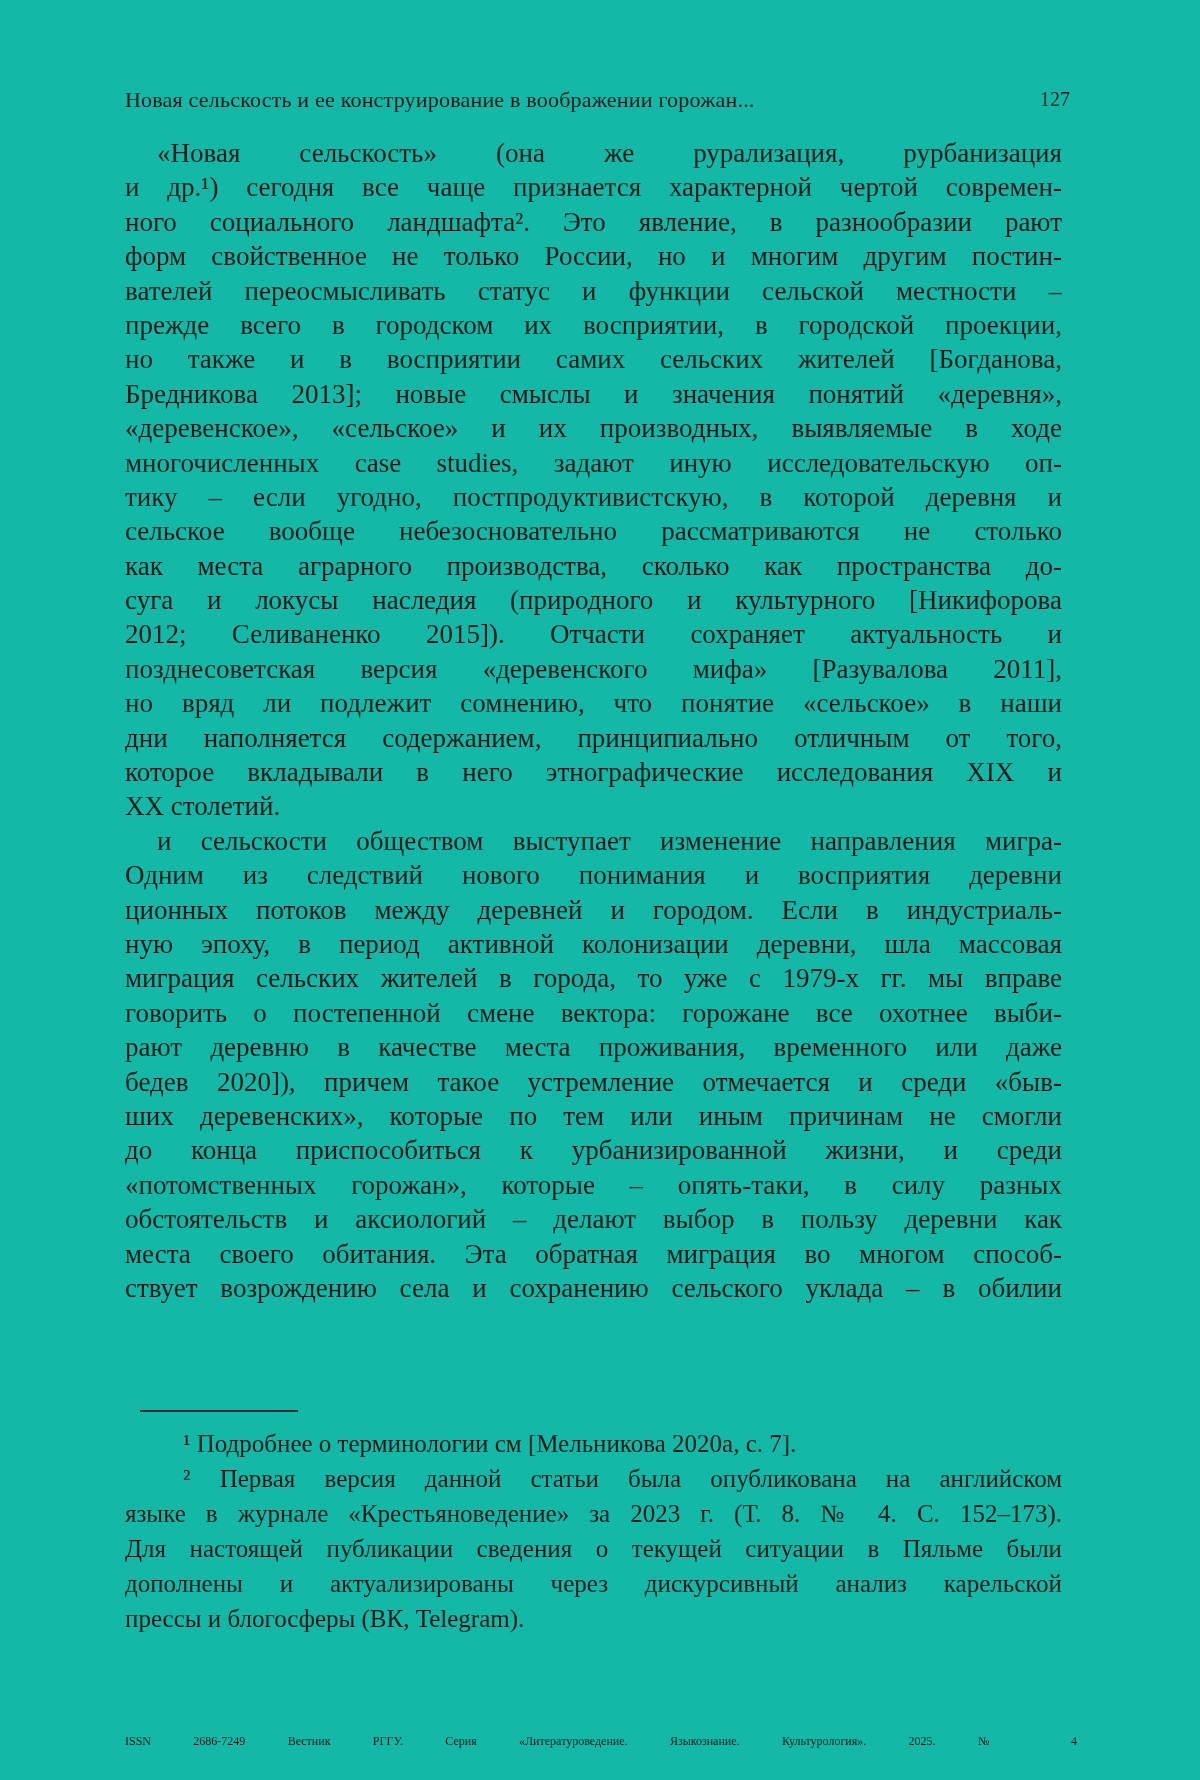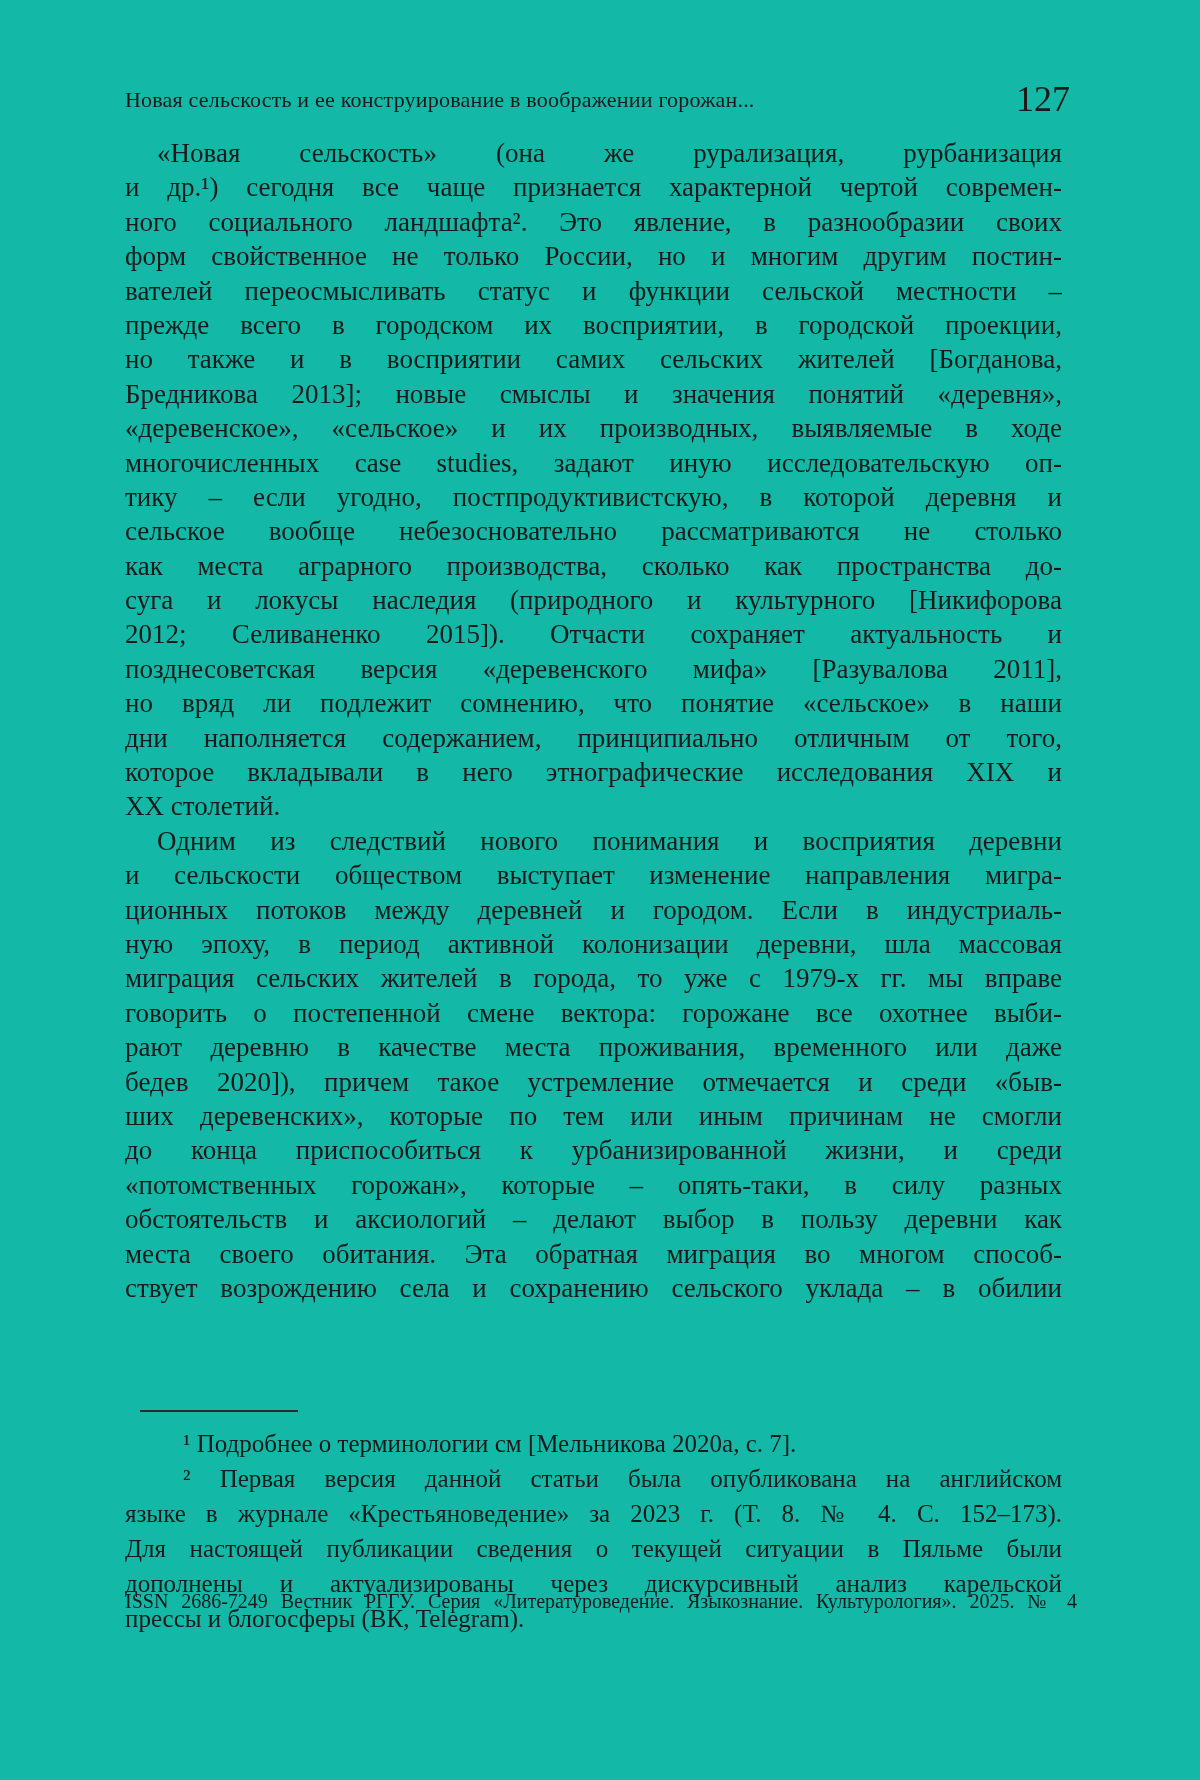--- a/index.html
+++ b/index.html
@@ -18,21 +18,21 @@
     top: 86px;
     font-size: 22px;
     line-height: 28px;
     letter-spacing: 0.2px;
     white-space: nowrap;
   }
   .pagenum {
     position: absolute;
     top: 82px;
     right: 130px;
-    font-size: 36px;
+    font-size: 20px;
     line-height: 34px;
   }
   .bodytext {
     position: absolute;
     left: 125px;
     top: 136px;
     width: 937px;
     font-size: 27px;
   }
   .bodytext .tline {
@@ -62,62 +62,62 @@
     font-size: 25px;
   }
   .footnotes .tline {
     height: 35px;
     line-height: 35px;
   }
   .fnote .tline:first-child { text-indent: 58px; }
   .pagefooter {
     position: absolute;
     left: 125px;
-    top: 1588px;
+    top: 1728px;
     width: 952px;
-    font-size: 20px;
+    font-size: 12px;
     line-height: 26px;
     text-align: justify;
     text-align-last: justify;
     white-space: normal;
   }
 </style>
 </head>
 <body>
 
 <div class="page">
   <div class="runhead">Новая сельскость и ее конструирование в воображении горожан...</div>
   <div class="pagenum">127</div>
 
   <div class="bodytext">
       <div class="para">
         <div class="tline">«Новая сельскость» (она же рурализация, рурбанизация</div>
         <div class="tline">и др.¹) сегодня все чаще признается характерной чертой современ-</div>
-        <div class="tline">ного социального ландшафта². Это явление, в разнообразии своих</div>
+        <div class="tline">ного социального ландшафта². Это явление, в разнообразии рают</div>
         <div class="tline">форм свойственное не только России, но и многим другим постин-</div>
         <div class="tline">вателей переосмысливать статус и функции сельской местности –</div>
         <div class="tline">прежде всего в городском их восприятии, в городской проекции,</div>
         <div class="tline">но также и в восприятии самих сельских жителей [Богданова,</div>
         <div class="tline">Бредникова 2013]; новые смыслы и значения понятий «деревня»,</div>
         <div class="tline">«деревенское», «сельское» и их производных, выявляемые в ходе</div>
         <div class="tline">многочисленных case studies, задают иную исследовательскую оп-</div>
         <div class="tline">тику – если угодно, постпродуктивистскую, в которой деревня и</div>
         <div class="tline">сельское вообще небезосновательно рассматриваются не столько</div>
         <div class="tline">как места аграрного производства, сколько как пространства до-</div>
         <div class="tline">суга и локусы наследия (природного и культурного [Никифорова</div>
         <div class="tline">2012; Селиваненко 2015]). Отчасти сохраняет актуальность и</div>
         <div class="tline">позднесоветская версия «деревенского мифа» [Разувалова 2011],</div>
         <div class="tline">но вряд ли подлежит сомнению, что понятие «сельское» в наши</div>
         <div class="tline">дни наполняется содержанием, принципиально отличным от того,</div>
         <div class="tline">которое вкладывали в него этнографические исследования XIX и</div>
         <div class="tline endline">XX столетий.</div>
       </div>
       <div class="para">
+        <div class="tline">и сельскости обществом выступает изменение направления мигра-</div>
         <div class="tline">Одним из следствий нового понимания и восприятия деревни</div>
-        <div class="tline">и сельскости обществом выступает изменение направления мигра-</div>
         <div class="tline">ционных потоков между деревней и городом. Если в индустриаль-</div>
         <div class="tline">ную эпоху, в период активной колонизации деревни, шла массовая</div>
         <div class="tline">миграция сельских жителей в города, то уже с 1979-х гг. мы вправе</div>
         <div class="tline">говорить о постепенной смене вектора: горожане все охотнее выби-</div>
         <div class="tline">рают деревню в качестве места проживания, временного или даже</div>
         <div class="tline">бедев 2020]), причем такое устремление отмечается и среди «быв-</div>
         <div class="tline">ших деревенских», которые по тем или иным причинам не смогли</div>
         <div class="tline">до конца приспособиться к урбанизированной жизни, и среди</div>
         <div class="tline">«потомственных горожан», которые – опять-таки, в силу разных</div>
         <div class="tline">обстоятельств и аксиологий – делают выбор в пользу деревни как</div>

